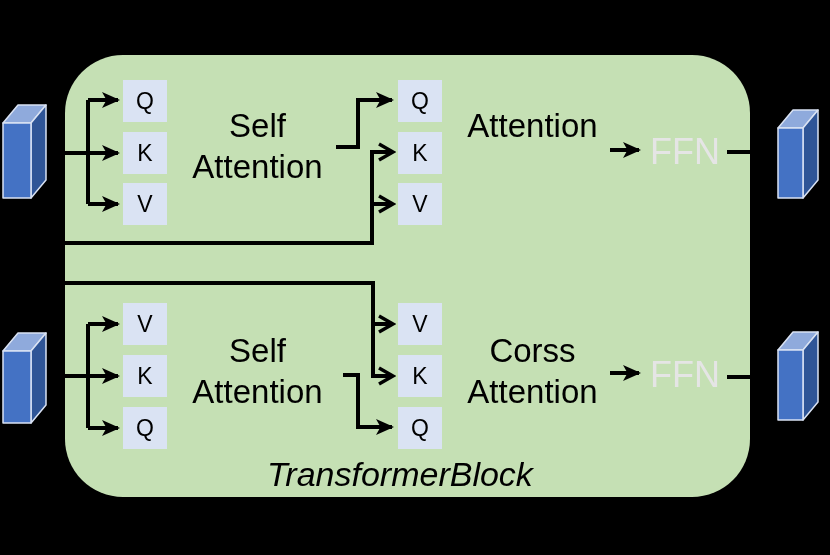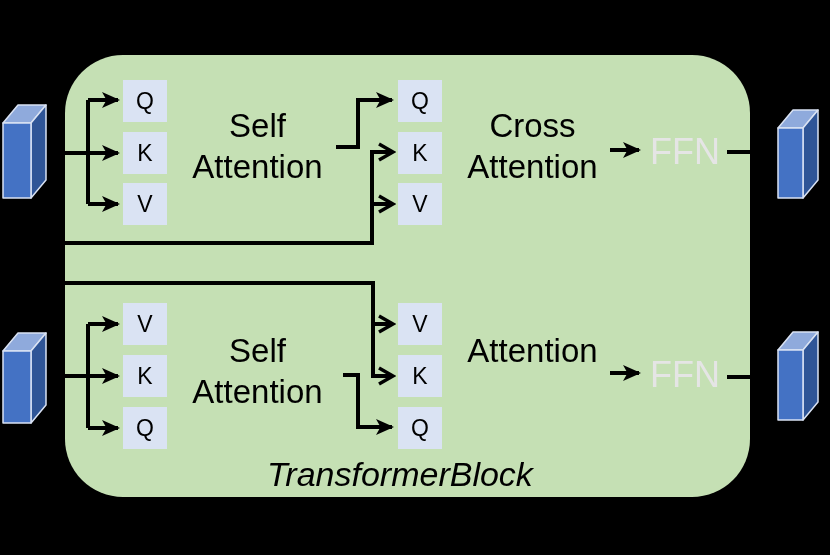--- a/index.html
+++ b/index.html
@@ -108,32 +108,32 @@
   <div class="qkv" style="left:398px; top:303px">V</div>
   <div class="qkv" style="left:398px; top:355px">K</div>
   <div class="qkv" style="left:398px; top:407px">Q</div>
 
   <div class="lbl" style="left:170px; top:105px; width:175px">
     <div>Self</div>
     <div>Attention</div>
   </div>
 
   <div class="lbl" style="left:445px; top:105px; width:175px">
-    <div>Cross</div>
     <div>Attention</div>
   </div>
 
   <div class="ffn" style="left:645px; top:131px">FFN</div>
 
   <div class="lbl" style="left:170px; top:330px; width:175px">
     <div>Self</div>
     <div>Attention</div>
   </div>
 
   <div class="lbl" style="left:445px; top:330px; width:175px">
+    <div>Corss</div>
     <div>Attention</div>
   </div>
 
   <div class="ffn" style="left:645px; top:354px">FFN</div>
 
   <div class="title">TransformerBlock</div>
 
 </div>
 
 </body></html>

